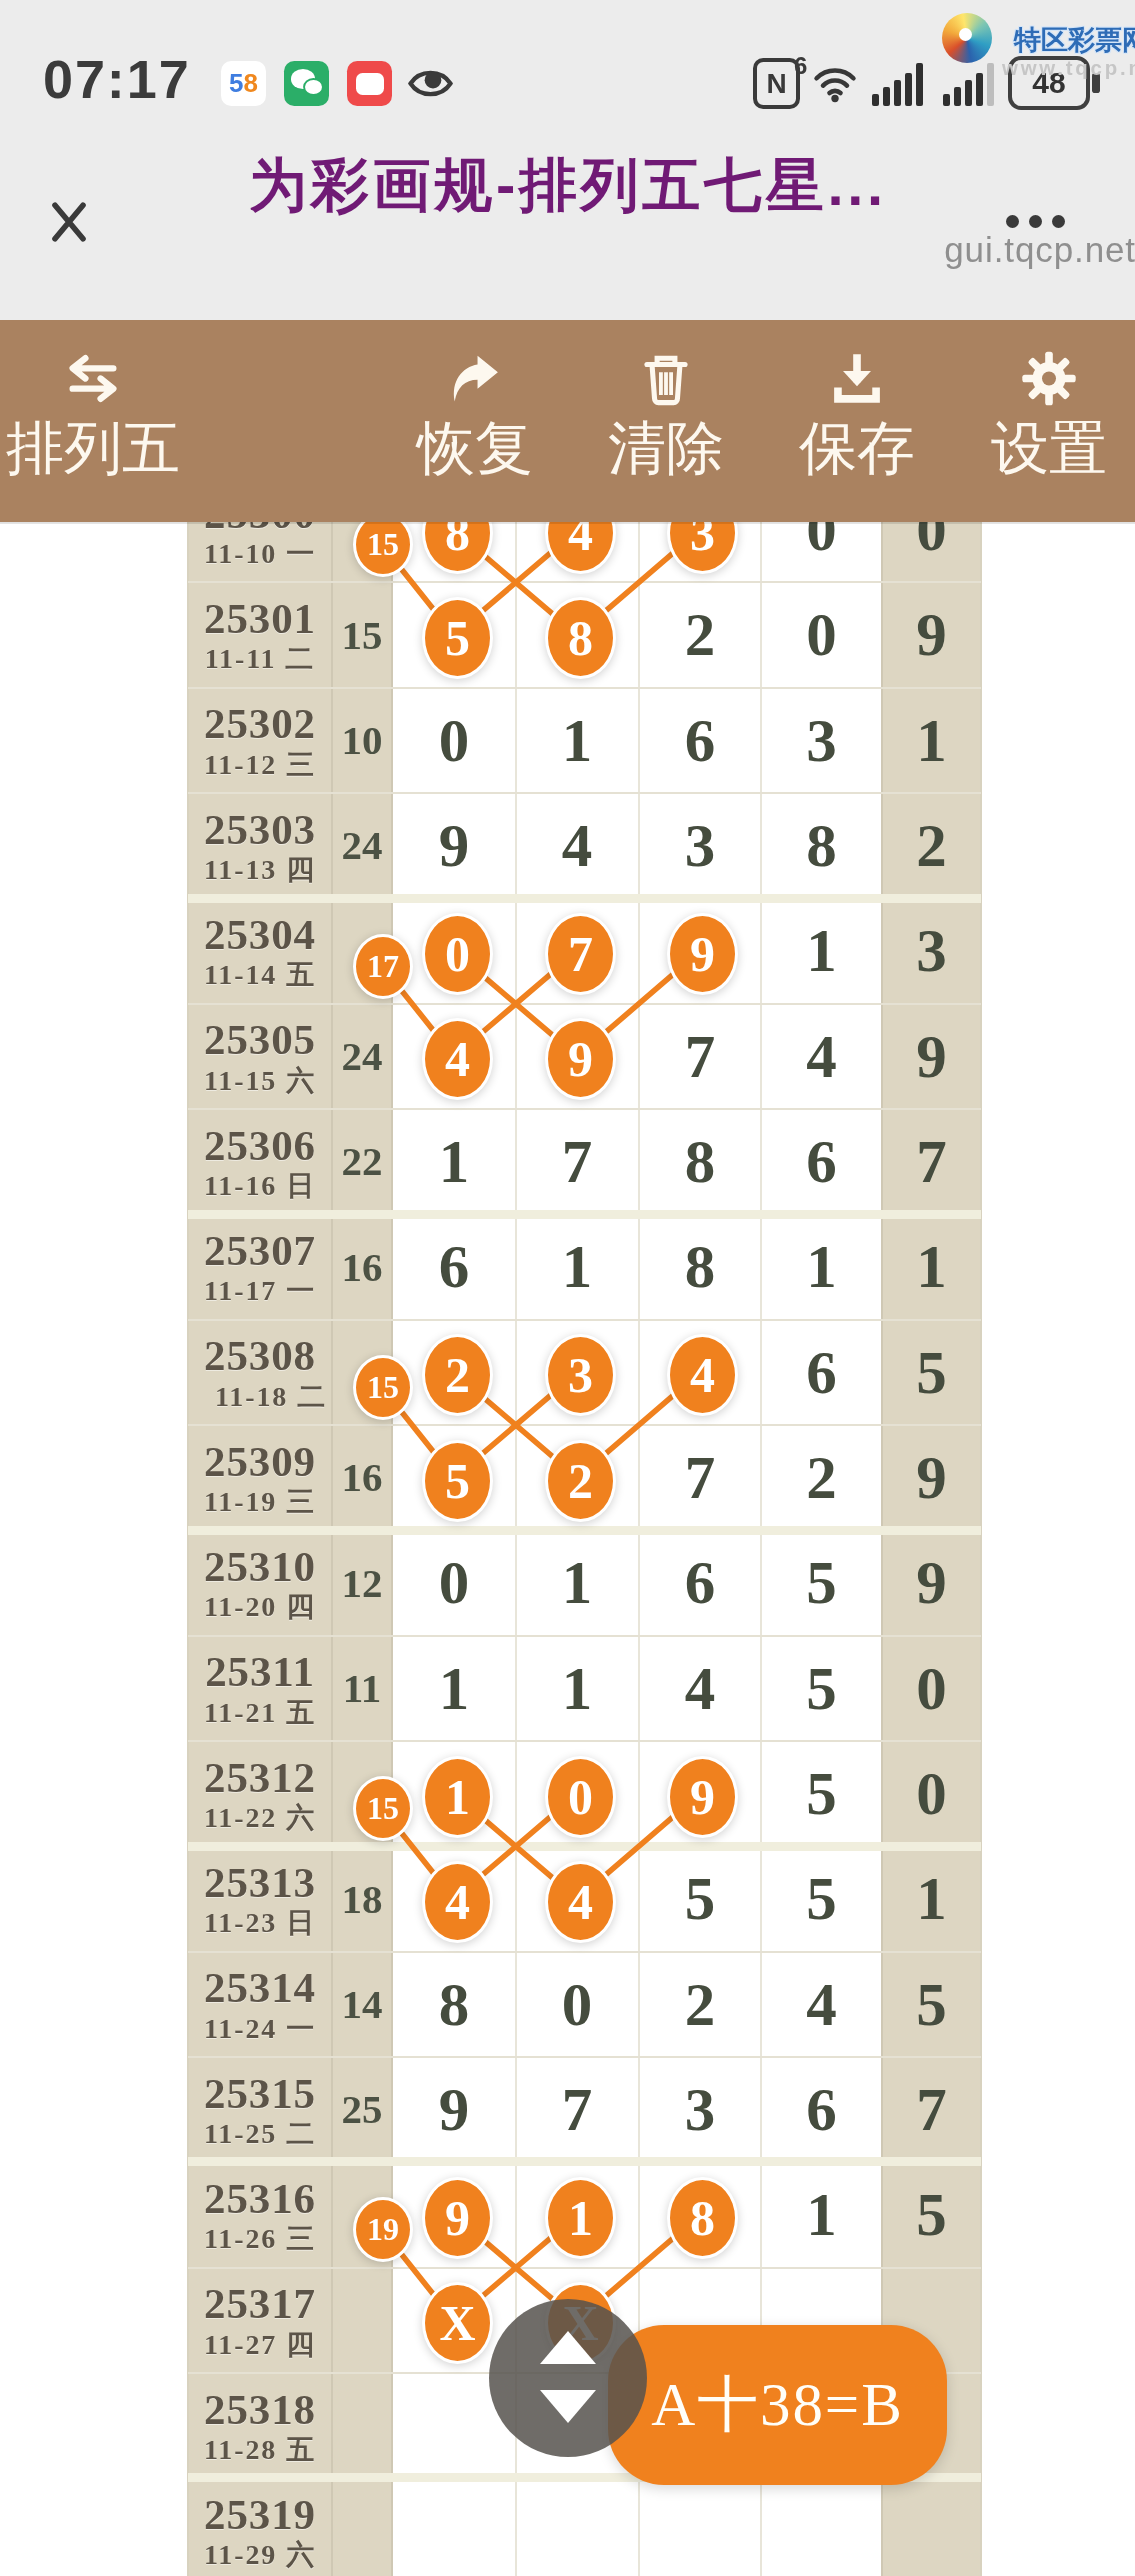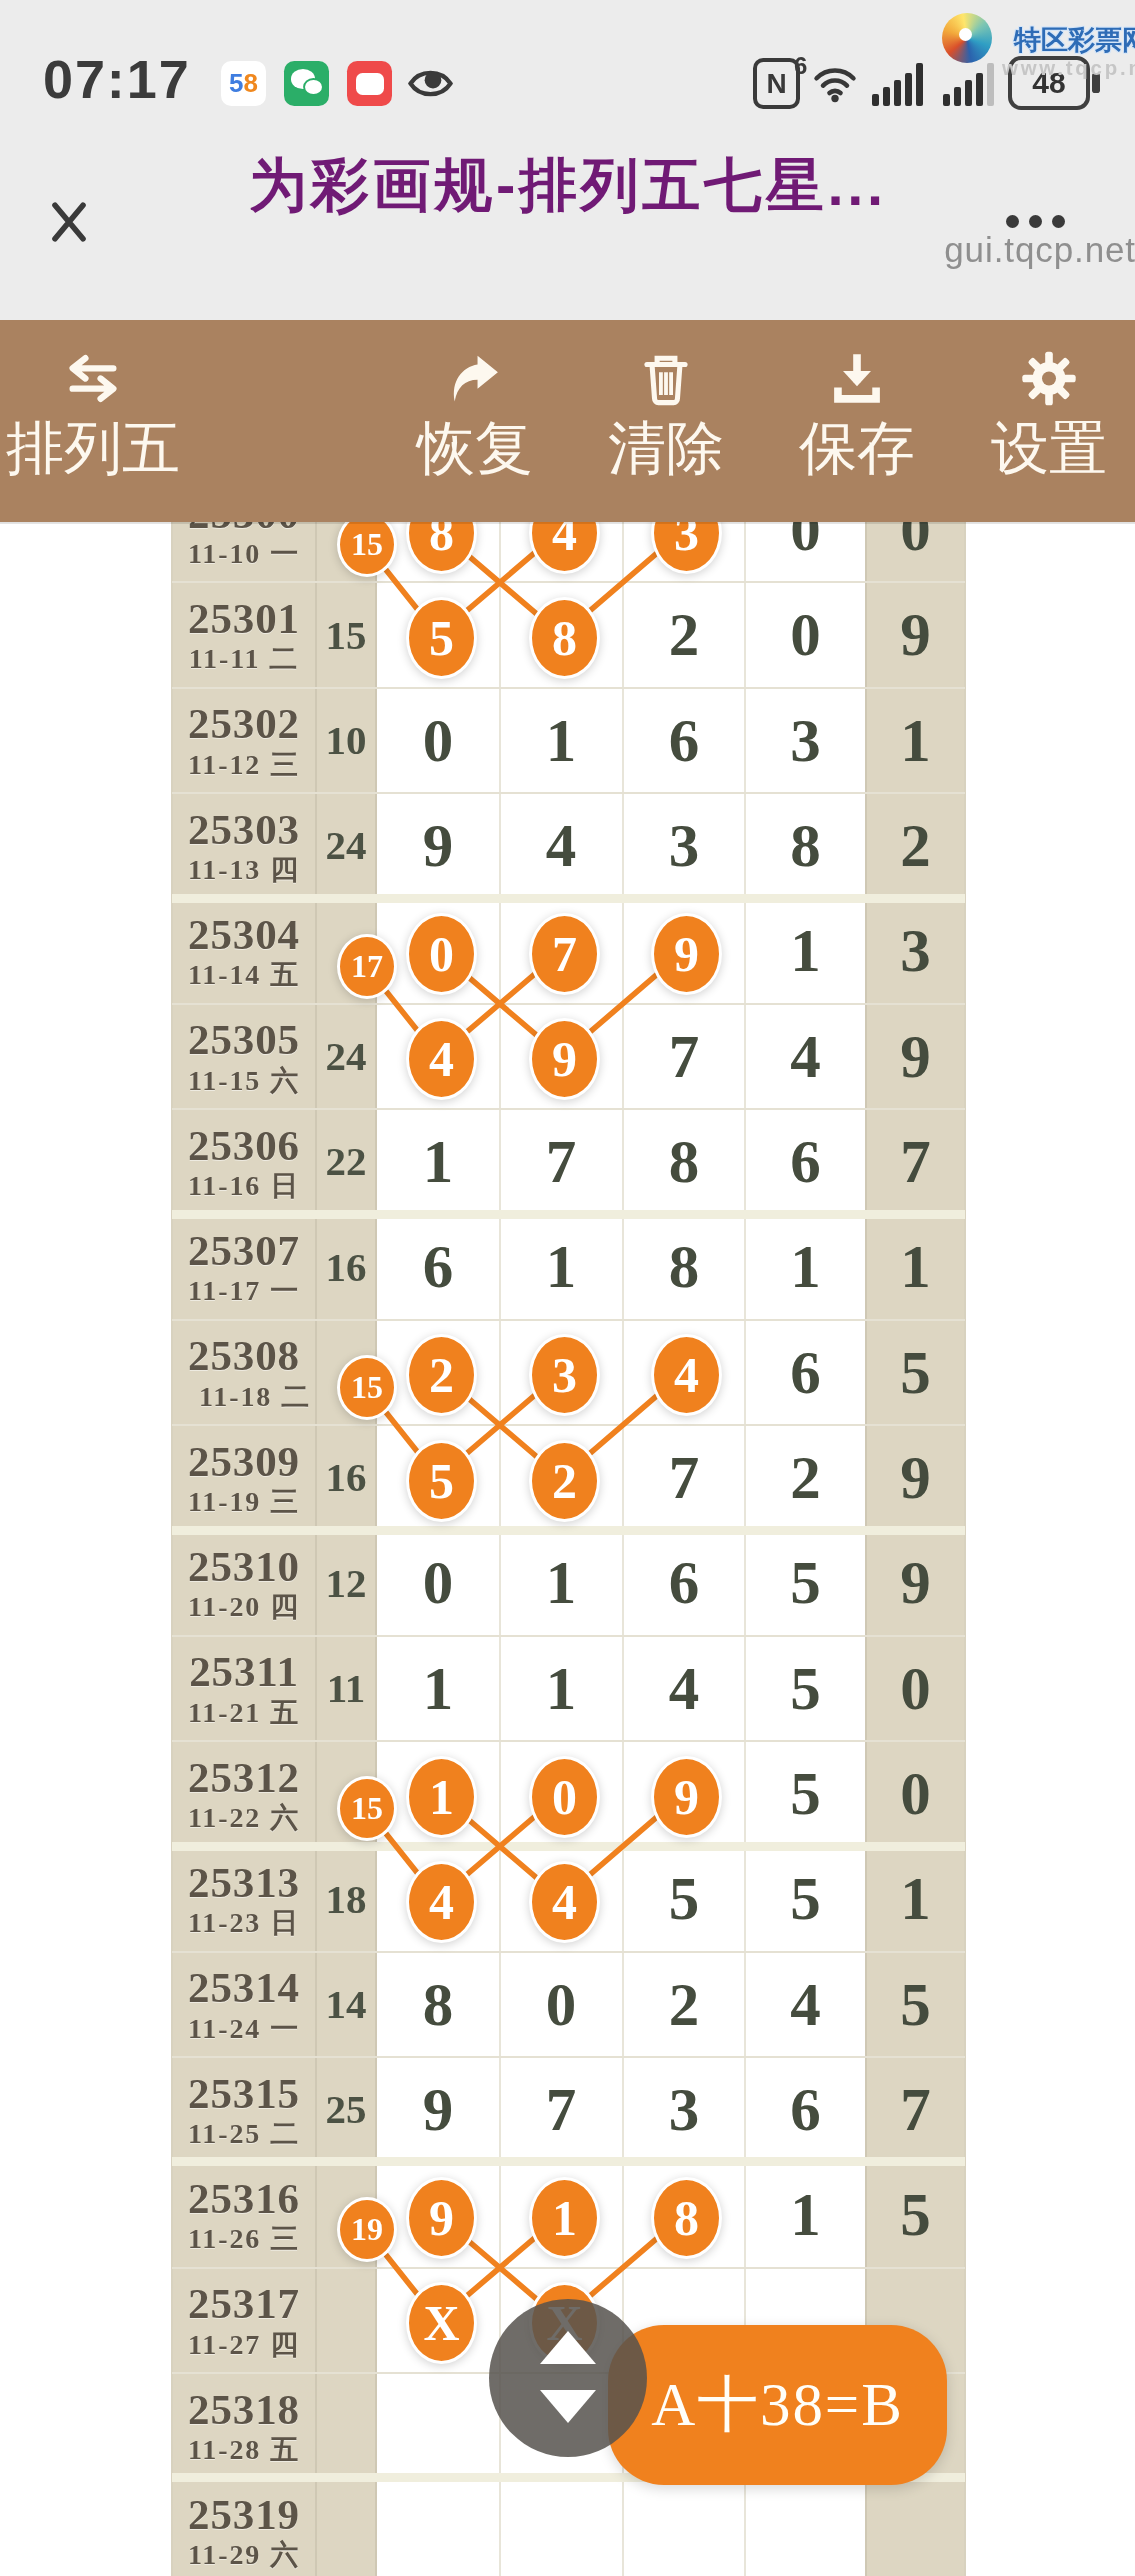--- a/index.html
+++ b/index.html
@@ -46,21 +46,21 @@
   .nav-more i{width:13px;height:13px;border-radius:50%;background:#3a3a3a;}
   .nav-url{position:absolute;left:0;top:100px;width:100%;text-align:right;font-size:35px;color:#8f8f8f;letter-spacing:0.9px;}
   
   .toolbar{position:absolute;left:0;top:320px;width:1136px;height:202px;background:#aa8260;z-index:10;
            box-shadow:0 1.9px 0 rgba(0,0,0,.12);}
   .titem{position:absolute;top:28px;width:213px;display:flex;flex-direction:column;align-items:center;transform:translateX(-50%);cursor:pointer;}
   .titem svg{display:block;}
   .tlabel{margin-top:7.4px;font-size:58px;line-height:63px;color:#fdf8ef;white-space:nowrap;}
   
   .canvas{position:absolute;left:0;top:464px;width:1136px;height:2112px;background:#ffffff;z-index:1;}
-  #chart{position:absolute;left:0;top:0;width:959px;height:2576px;z-index:2;}
+  #chart{position:absolute;left:16px;top:0;width:959px;height:2576px;z-index:2;}
   .strip{position:absolute;background:#ddd6c2;}
   .vline{position:absolute;width:1.9px;}
   .hline{position:absolute;height:1.9px;background:#e5e1d3;}
   .hband{position:absolute;height:9.3px;background:#f0eedd;}
   .pnum{position:absolute;text-align:center;font-family:"Liberation Serif",serif;font-weight:700;font-size:43px;line-height:43px;
         color:#5c5448;letter-spacing:0.9px;text-shadow:0 0.9px 0 rgba(255,255,255,.5);}
   .pdate{position:absolute;text-align:center;font-family:"Liberation Serif",serif;font-weight:700;font-size:28px;line-height:28px;
         color:#5c5448;letter-spacing:1.9px;text-shadow:0 0.9px 0 rgba(255,255,255,.5);}
   .psum{position:absolute;text-align:center;font-family:"Liberation Serif",serif;font-weight:700;font-size:41px;line-height:43px;color:#4c5244;}
   .dig{position:absolute;text-align:center;font-family:"Liberation Serif",serif;font-weight:700;font-size:61px;line-height:84px;color:#454c3e;cursor:pointer;}

